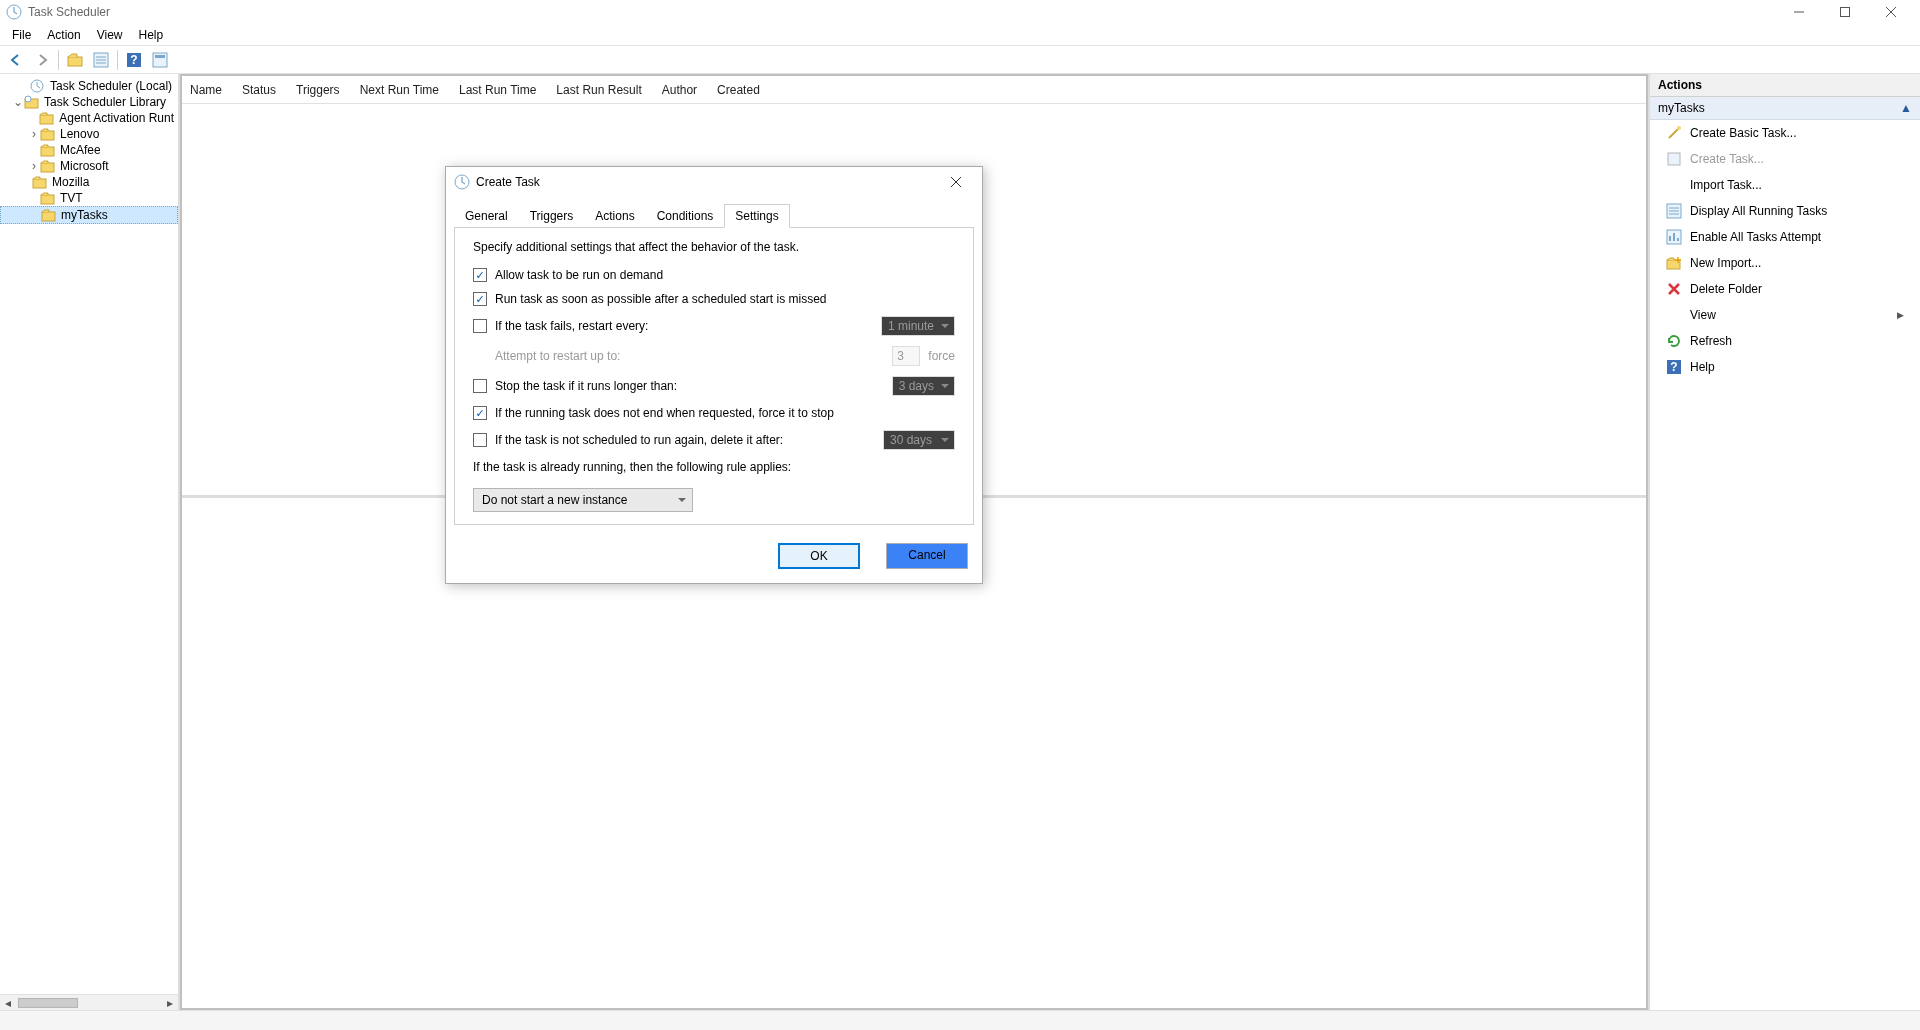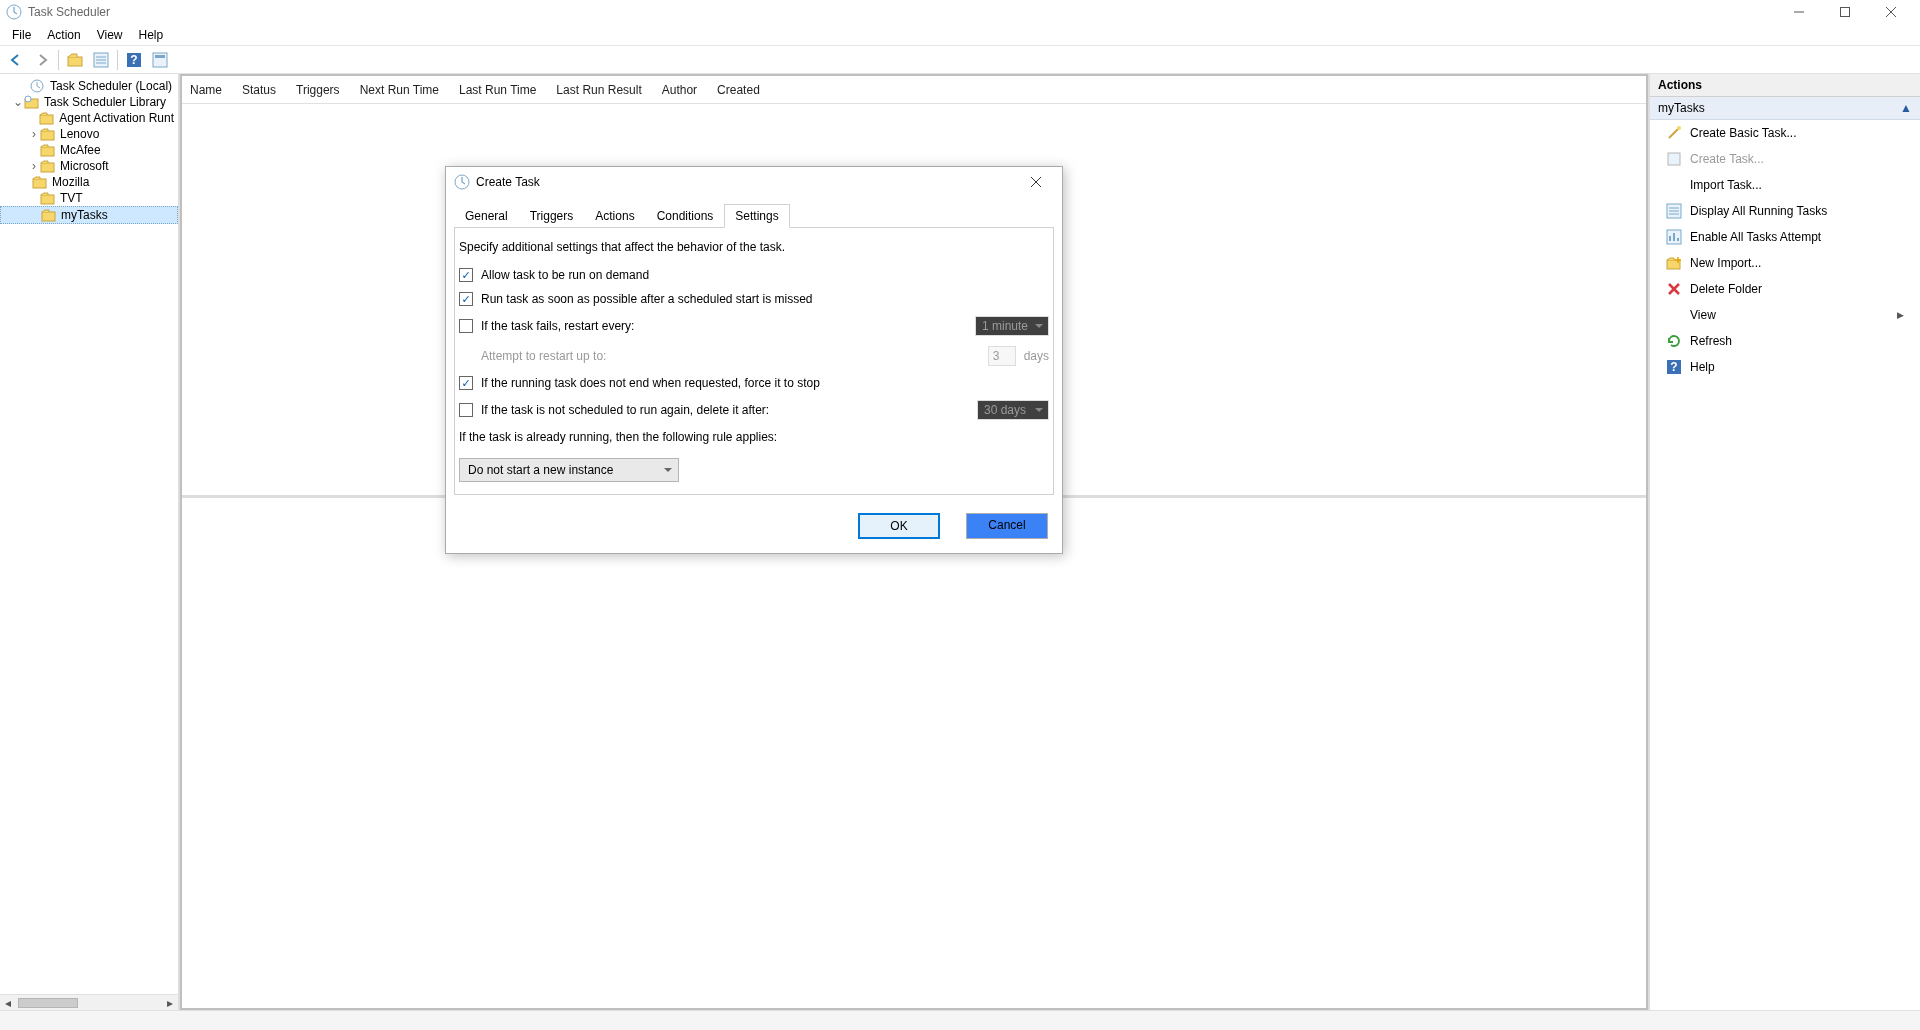--- a/index.html
+++ b/index.html
@@ -45,28 +45,28 @@
 .bordered-outer { border: 2px solid #bfbfbf; margin: 0; flex: 1; display: flex; flex-direction: column; }
 
 
 .actions-pane { width: 270px; display: flex; flex-direction: column; }
 .actions-title { background: #f0f0f0; border-bottom: 1px solid #d0d0d0; padding: 4px 8px; font-weight: 600; }
 .actions-group-header { background: #e7eef7; padding: 4px 8px; border-bottom: 1px solid #d0dbe9; display: flex; align-items: center; justify-content: space-between; }
 .action-item { display: flex; align-items: center; padding: 5px 16px; gap: 8px; }
 .action-item .aicon { width: 16px; height: 16px; display: inline-flex; align-items: center; justify-content: center; }
 .action-item.disabled { color: #9a9a9a; }
 .action-item.submenu::after { content: "▶"; margin-left: auto; color: #555; font-size: 9px; }
-.dialog { position: absolute; left: 445px; top: 166px; width: 618px; background: #fff; border: 1px solid #aaa; box-shadow: 2px 2px 12px rgba(0,0,0,.25); }
+.dialog { position: absolute; left: 445px; top: 166px; width: 538px; background: #fff; border: 1px solid #aaa; box-shadow: 2px 2px 12px rgba(0,0,0,.25); }
 .dialog .dtitle { height: 30px; display: flex; align-items: center; padding: 0 8px; }
 .dialog .dtitle .app-icon { width: 16px; height: 16px; margin-right: 6px; }
 .dialog .dtitle .dclose { margin-left: auto; width: 36px; height: 24px; display: flex; align-items: center; justify-content: center; }
 .tabs { display: flex; gap: 0; padding: 0 8px; margin-top: 6px; }
 .tab { padding: 4px 10px; border: 1px solid transparent; border-bottom: none; position: relative; top: 1px; }
 .tab.active { border: 1px solid #d0d0d0; border-bottom: 1px solid #fff; background: #fff; }
-.tabpage { border: 1px solid #d0d0d0; margin: 0 8px 8px 8px; padding: 12px 4px; }
+.tabpage { border: 1px solid #d0d0d0; margin: 0 8px 8px 8px; padding: 12px 18px; }
 .setting-row { display: flex; align-items: center; margin: 10px 0; gap: 8px; }
 .setting-row .chk { width: 14px; height: 14px; border: 1px solid #666; display: inline-flex; align-items: center; justify-content: center; }
 .setting-row .chk.checked::after { content: "✓"; font-size: 11px; color: #0055aa; }
 .setting-row .lbl { }
 .setting-row.disabled { color: #9a9a9a; }
 .selectish { border: 1px solid #c8c8c8; background: #f3f3f3; padding: 2px 20px 2px 6px; position: relative; min-width: 62px; display: inline-block; }
 .selectish::after { content: ""; position: absolute; right: 5px; top: 50%; margin-top: -2px; border: 4px solid transparent; border-top-color: #888; }
 .selectish.disabled { color: #9a9a9a; background: #404040; border-color: #ddd; }
 .numfield { width: 28px; padding: 2px 4px; border: 1px solid #ddd; background: #f7f7f7; color: #9a9a9a; }
 .wide-select { width: 220px; background: #e9e9e9; border: 1px solid #b5b5b5; padding: 4px 20px 4px 8px; position: relative; }
@@ -406,23 +406,29 @@
       <span class="chk"></span>
       <span class="lbl">If the task fails, restart every:</span>
       <span style="flex:1"></span>
       <span class="selectish disabled">1 minute</span>
     </div>
 
     <div class="setting-row disabled" style="padding-left:22px">
       <span class="lbl">Attempt to restart up to:</span>
       <span style="flex:1"></span>
       <span class="numfield">3</span>
-      <span>days</span>
-    </div>
-
+      <span>force</span>
+    </div>
+
+    <div class="setting-row">
+      <span class="chk"></span>
+      <span class="lbl">Stop the task if it runs longer than:</span>
+      <span style="flex:1"></span>
+      <span class="selectish disabled">3 days</span>
+    </div>
 
     <div class="setting-row">
       <span class="chk checked"></span>
       <span class="lbl">If the running task does not end when requested, force it to stop</span>
     </div>
 
     <div class="setting-row">
       <span class="chk"></span>
       <span class="lbl">If the task is not scheduled to run again, delete it after:</span>
       <span style="flex:1"></span>

